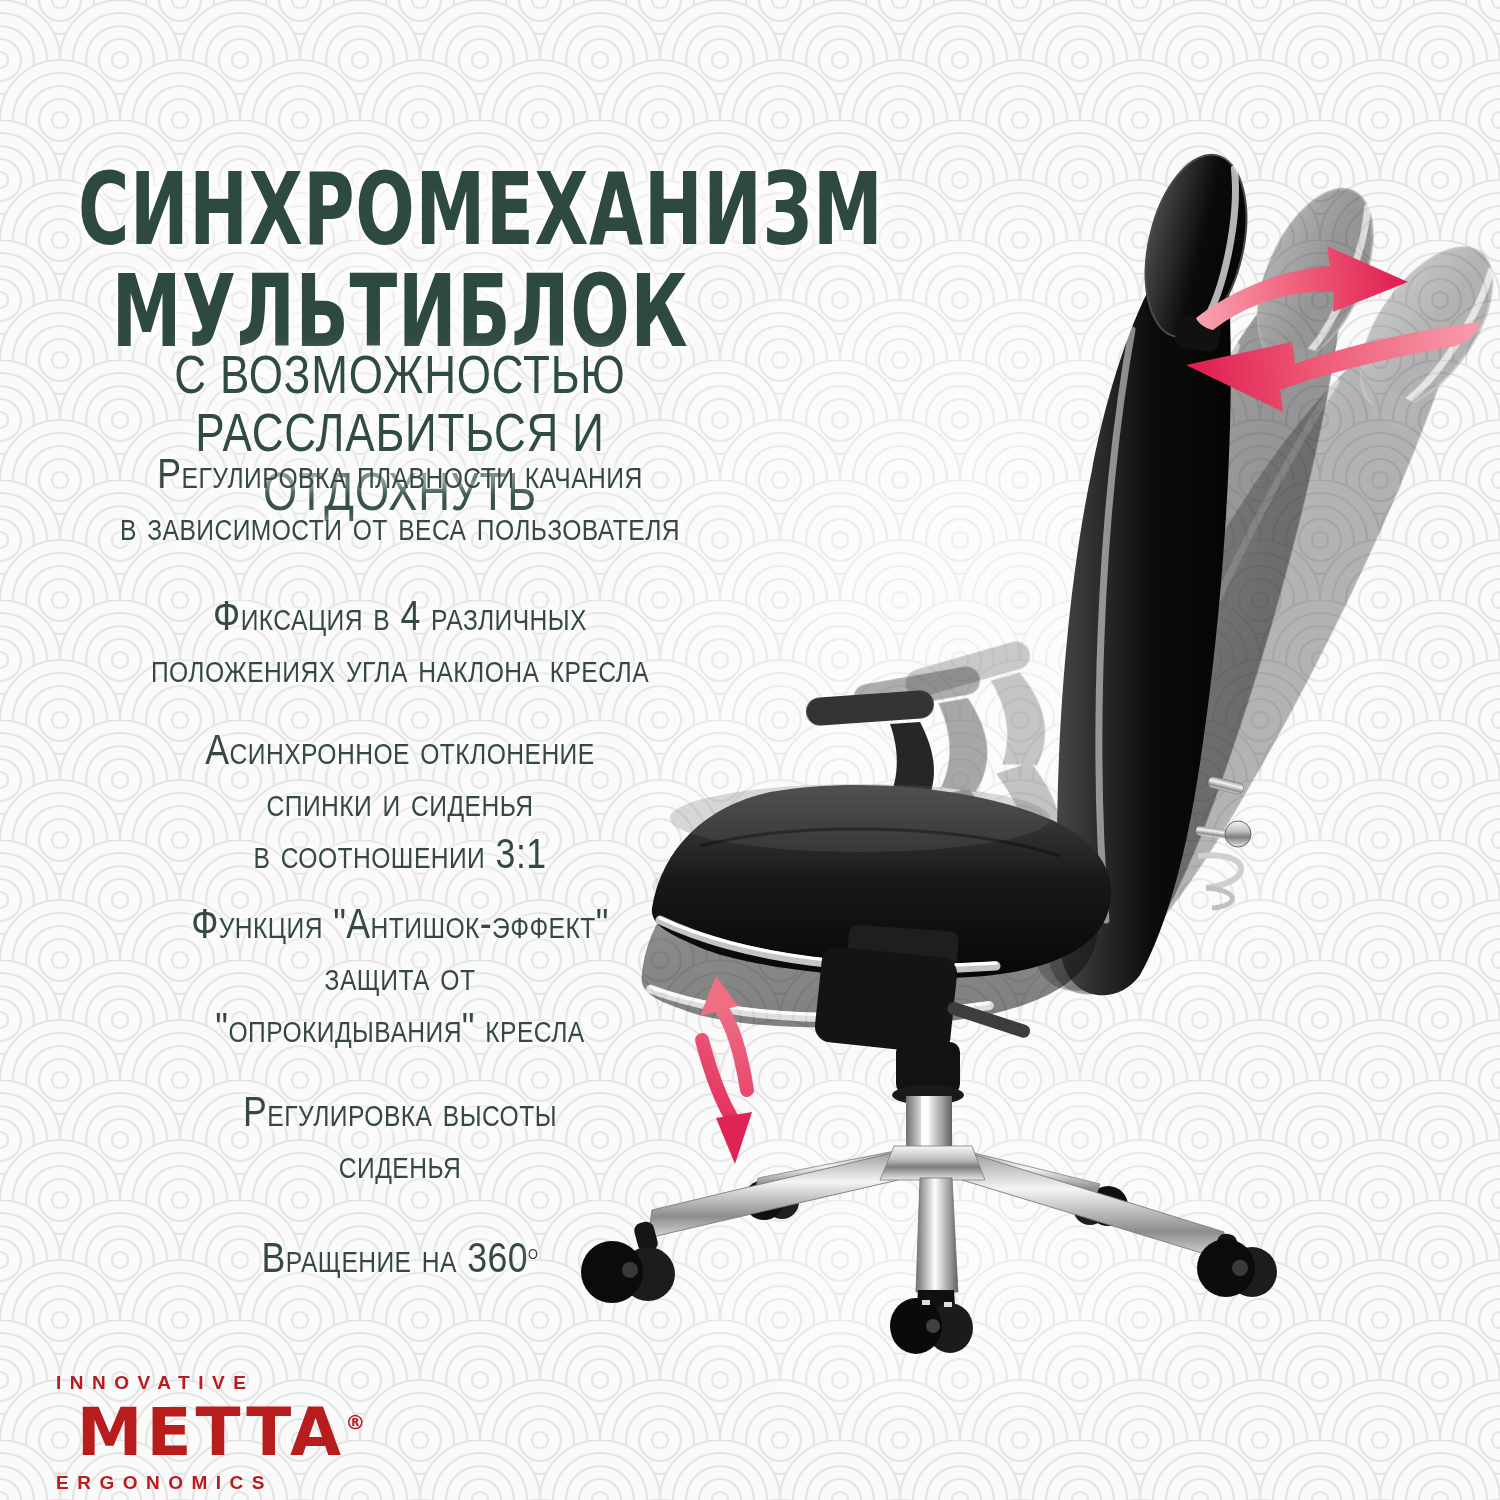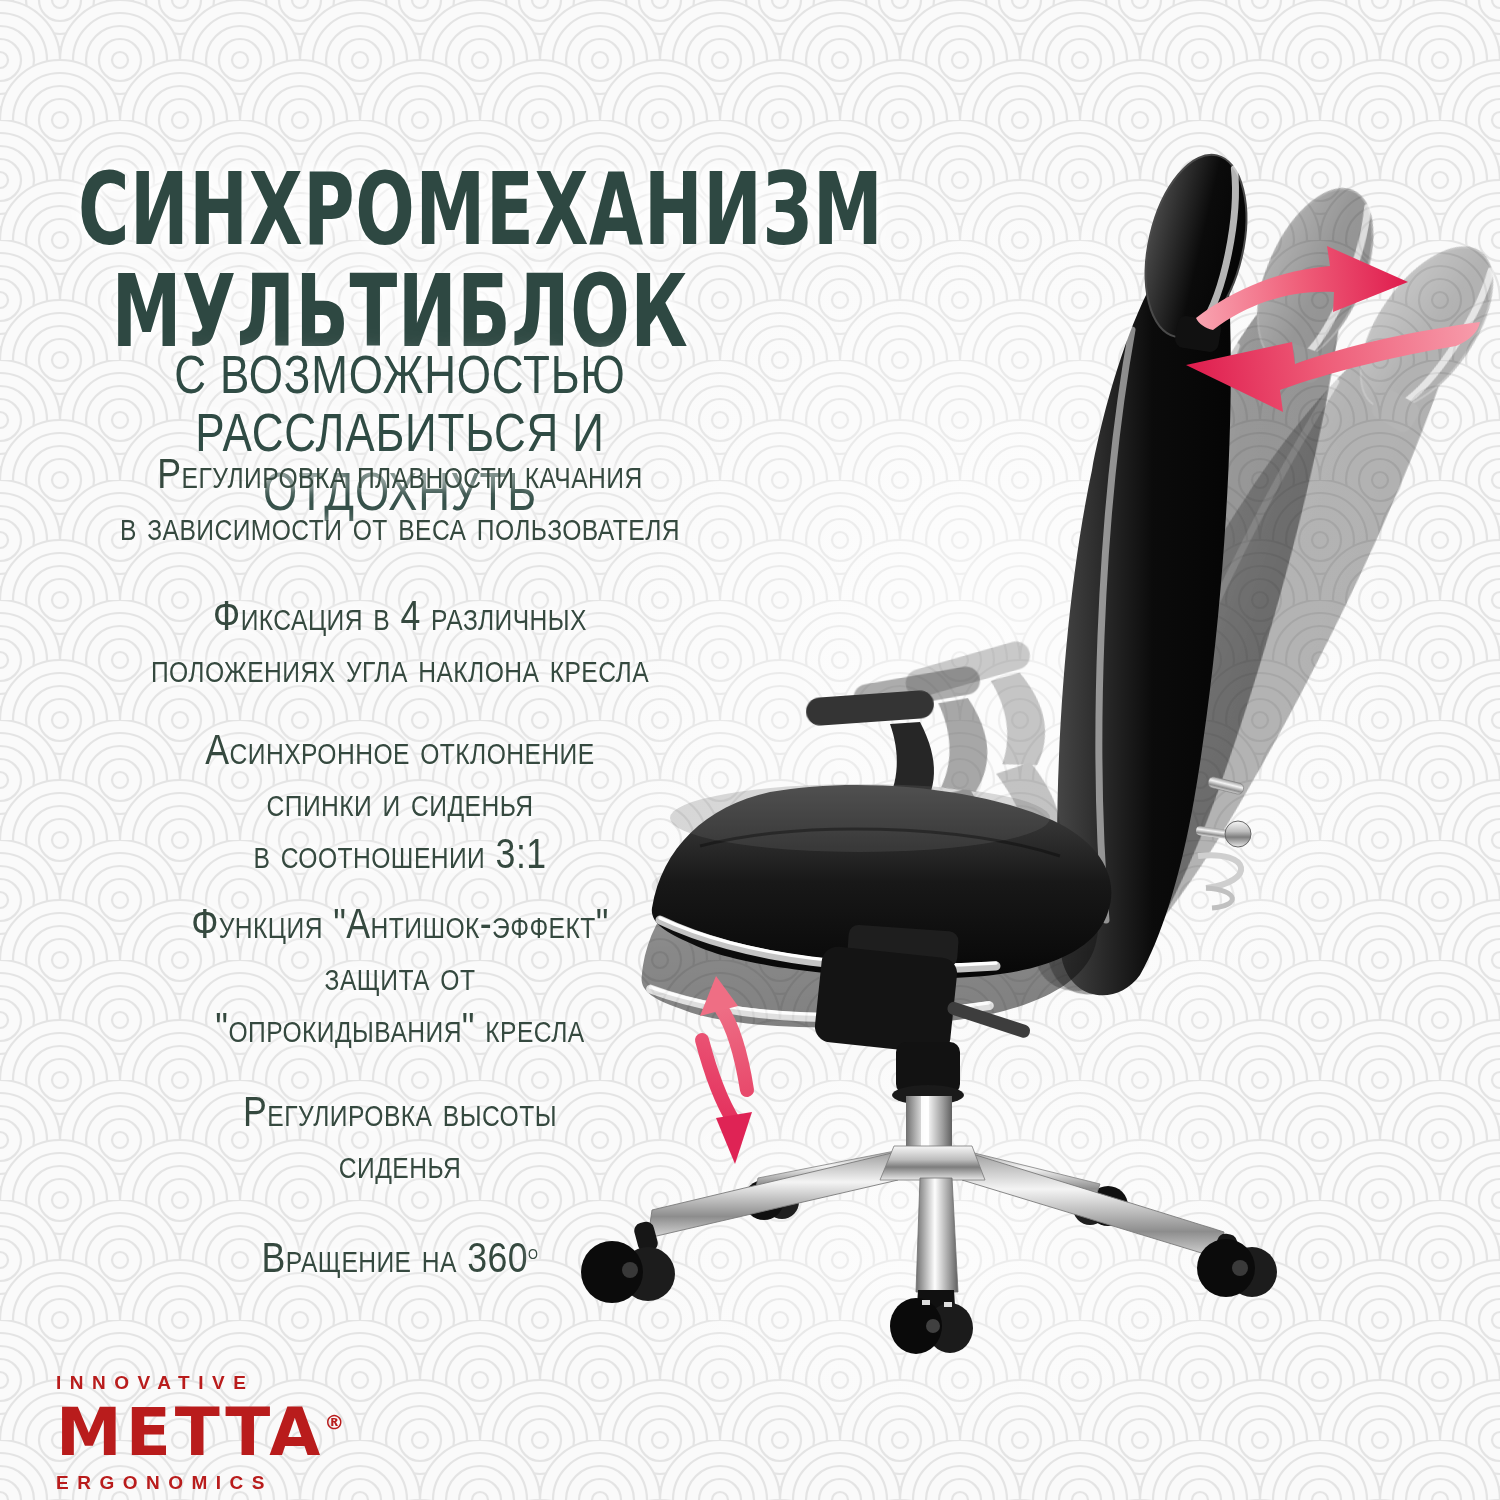--- a/index.html
+++ b/index.html
@@ -13,21 +13,21 @@
          font-size:100px;line-height:1.02;transform:scaleX(.70);letter-spacing:1px;}
   .subtitle{left:10px;top:302px;width:780px;font-size:53px;line-height:1.1;font-weight:400;
             transform:scaleX(.83);color:#2f4b44;letter-spacing:1px;}
   .feature{left:10px;width:780px;font-size:42px;line-height:1.24;font-weight:400;color:#35493f;
            font-variant:small-caps;transform:scaleX(.85);letter-spacing:.5px;}
   .f1{top:448px;} .f2{top:590px;} .f3{top:724px;} .f4{top:898px;} .f5{top:1086px;} .f6{top:1232px;}
   .feature sup{font-size:.5em;vertical-align:.6em;}
   .logo{position:absolute;left:56px;top:1372px;width:330px;text-align:left;color:#b91c1c;}
   .logo-top{font-size:19px;letter-spacing:8.5px;font-weight:bold;}
   .logo-brand{margin-top:6px;font-family:"DejaVu Sans",sans-serif;font-weight:bold;font-size:66px;
-              line-height:1;letter-spacing:4px;}
+              line-height:1;letter-spacing:4px;text-align:center;}
   .logo-brand sup{font-size:20px;vertical-align:26px;letter-spacing:0;}
   .logo-bottom{margin-top:6px;font-size:19px;letter-spacing:8.5px;font-weight:bold;}
 </style>
 </head>
 <body>
 
 <div class="canvas">
 
   <svg class="layer" width="1500" height="1500">
     <defs>

